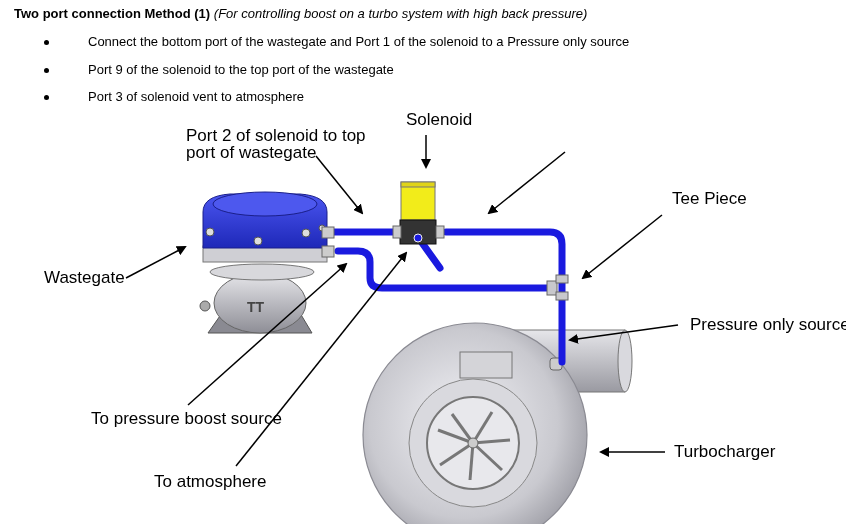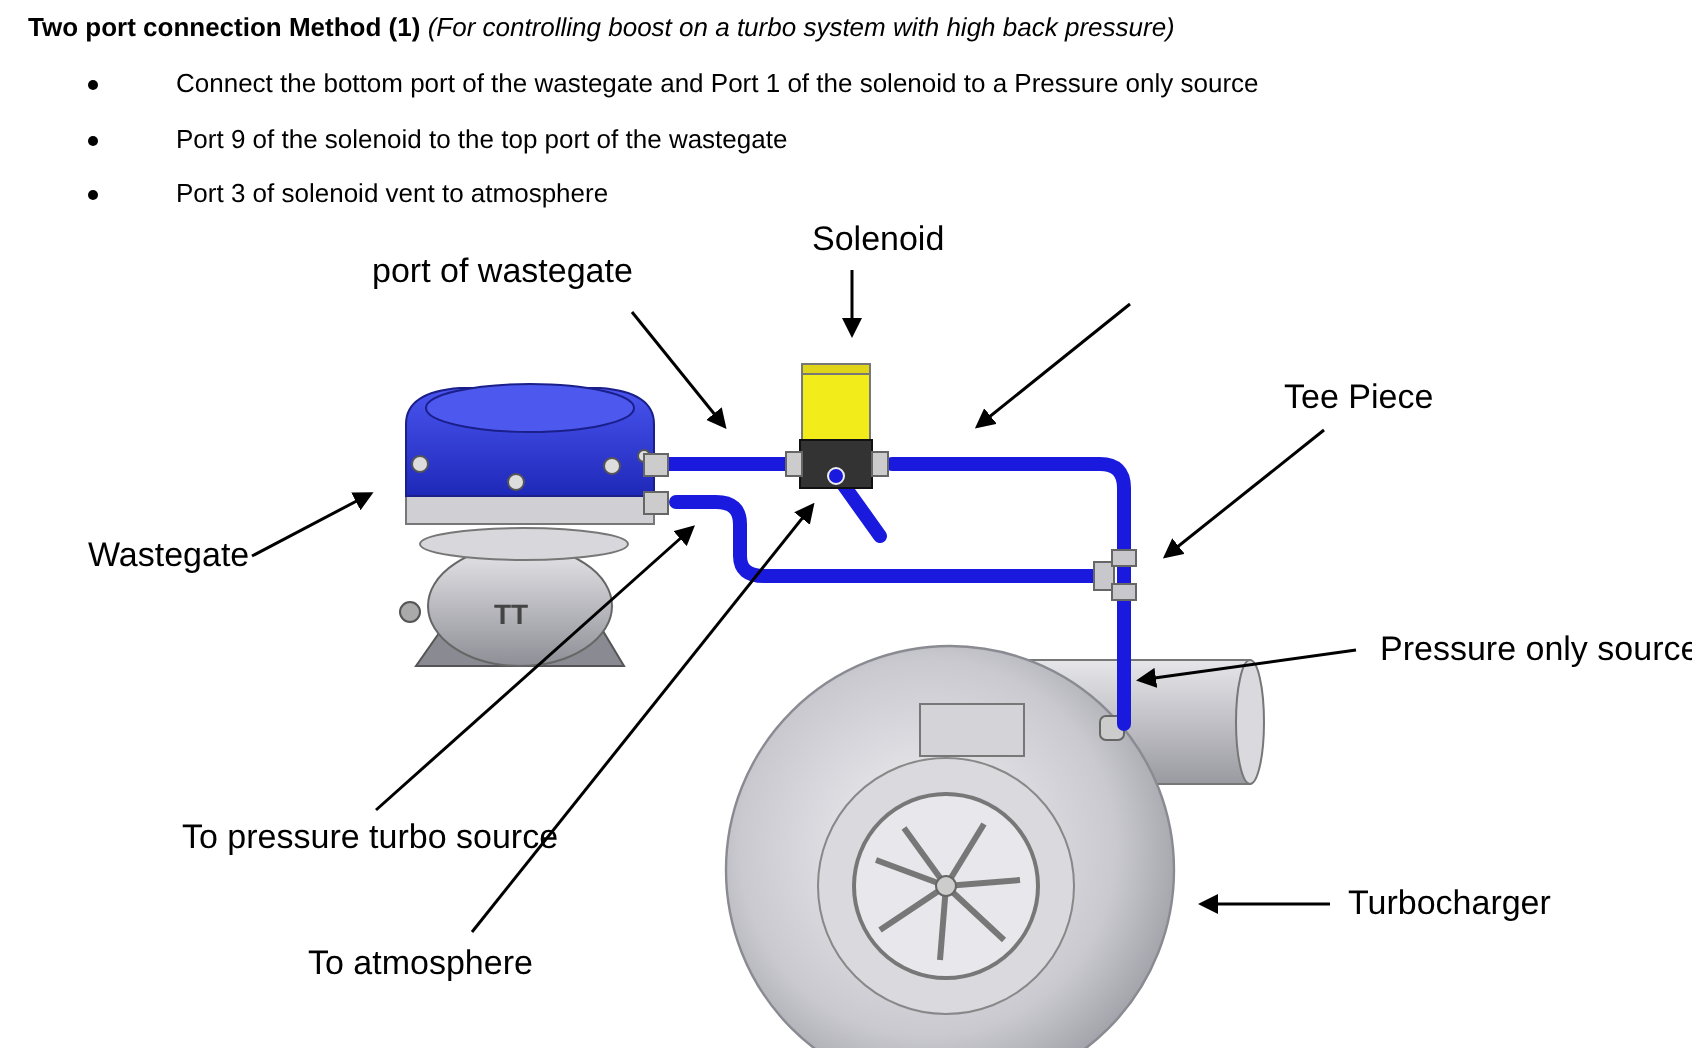--- a/index.html
+++ b/index.html
@@ -123,26 +123,27 @@
     <line x1="126" y1="278" x2="185" y2="247"></line>
     <line x1="678" y1="325" x2="570" y2="340"></line>
     <line x1="665" y1="452" x2="601" y2="452"></line>
     <line x1="188" y1="405" x2="346" y2="264"></line>
     <line x1="236" y1="466" x2="406" y2="253"></line>
   </g>
 </svg>
 
 <div class="label" style="left:406px;top:111px">Solenoid</div>
 <div class="label" style="left:186px;top:127px">
+  <div>Port 2 of solenoid to top</div>
   <div>port of wastegate</div>
 </div>
 <div class="label" style="left:548px;top:111px">
 </div>
-<div class="label" style="left:642px;top:190px">Tee Piece</div>
+<div class="label" style="left:672px;top:190px">Tee Piece</div>
 <div class="label" style="left:44px;top:269px">Wastegate</div>
 <div class="label" style="left:690px;top:316px">Pressure only source</div>
 <div class="label" style="left:91px;top:410px">
-  <div>To pressure turbo source</div>
+  <div>To pressure boost source</div>
 </div>
 <div class="label" style="left:154px;top:473px">
   <div>To atmosphere</div>
 </div>
 <div class="label" style="left:674px;top:443px">Turbocharger</div>
 
 </body></html>

